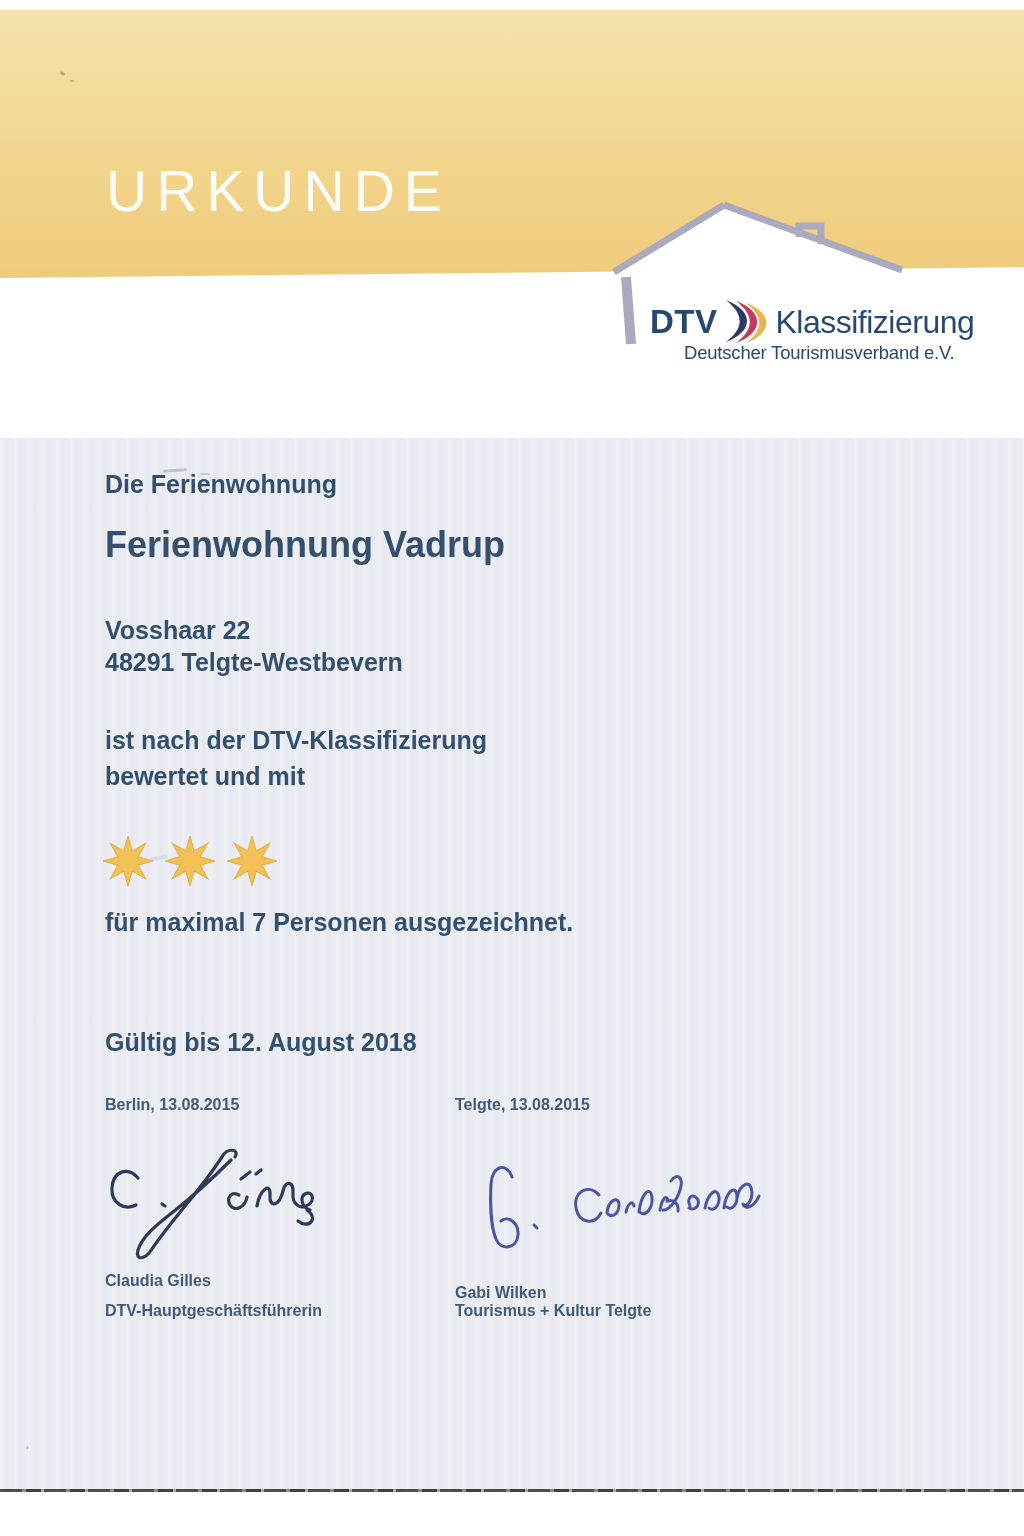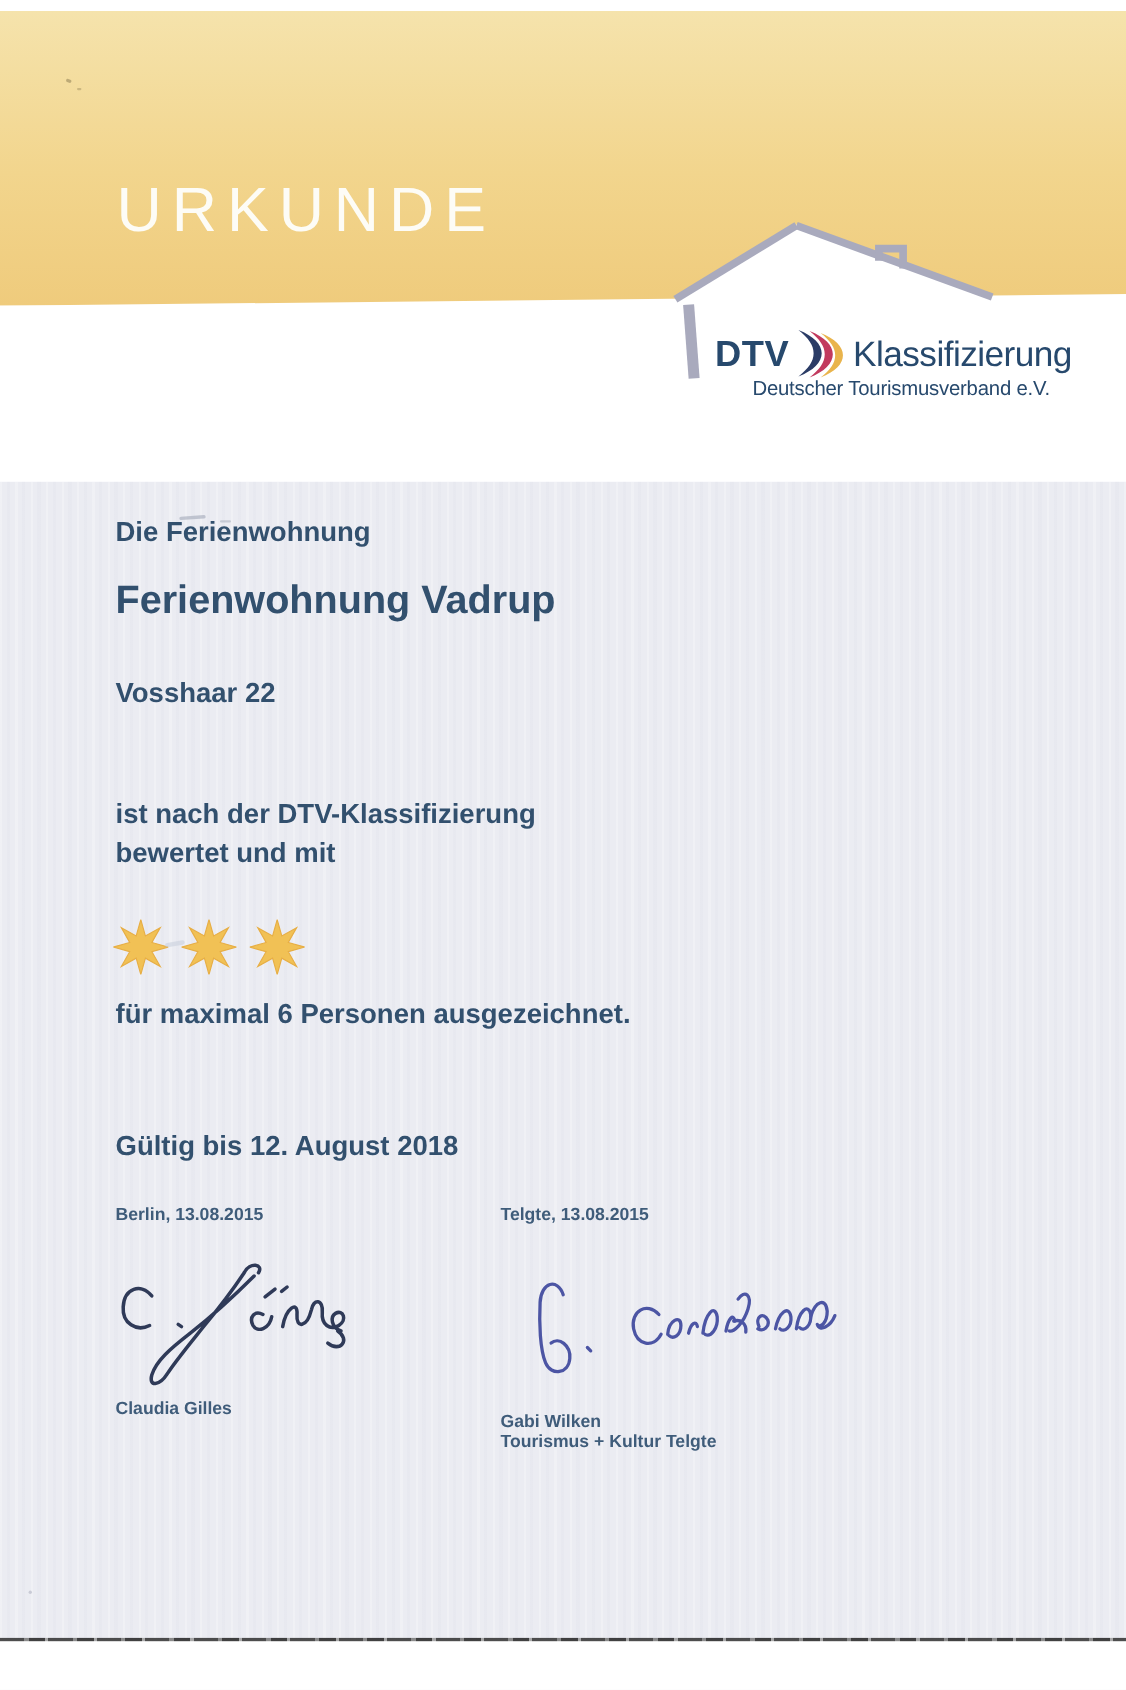--- a/index.html
+++ b/index.html
@@ -89,36 +89,37 @@
       <path transform="translate(11,1)" d="M2,1 C12,9 17,16 17,24 C17,32 12,39 2,47 C17,41 25,33 25,24 C25,15 17,7 2,1 Z" fill="var(--chevron-red)"></path>
       <path transform="translate(22,3) scale(0.96)" d="M2,1 C12,9 17,16 17,24 C17,32 12,39 2,47 C17,41 25,33 25,24 C25,15 17,7 2,1 Z" fill="var(--chevron-gold)"></path>
     </svg>
     <span class="logo-klass">Klassifizierung</span>
   </div>
   <div class="logo-org">Deutscher Tourismusverband e.V.</div>
 
   <div class="txt b25" style="top:470px">Die Ferienwohnung</div>
   <div class="txt b36" style="top:524px">Ferienwohnung Vadrup</div>
   <div class="txt b25" style="top:616px">Vosshaar 22</div>
+  <div class="txt b25" style="top:648px">48291 Telgte-Westbevern</div>
   <div class="txt b25" style="top:726px">ist nach der DTV-Klassifizierung</div>
   <div class="txt b25" style="top:762px">bewertet und mit</div>
 
   <div class="stars">
       <svg width="50" height="50" viewBox="0 0 48 48">
         <polygon points="24,0 28,14.3 40.97,7.03 33.7,19.98 48,24 33.7,28.02 40.97,40.97 28.02,33.7 24,48 19.98,33.7 7.03,40.97 14.3,28.02 0,24 14.3,19.98 7.03,7.03 19.98,14.3" fill="var(--star-gold)" stroke="#e7ae45" stroke-width="1"></polygon>
       </svg>
       <svg width="50" height="50" viewBox="0 0 48 48">
         <polygon points="24,0 28,14.3 40.97,7.03 33.7,19.98 48,24 33.7,28.02 40.97,40.97 28.02,33.7 24,48 19.98,33.7 7.03,40.97 14.3,28.02 0,24 14.3,19.98 7.03,7.03 19.98,14.3" fill="var(--star-gold)" stroke="#e7ae45" stroke-width="1"></polygon>
       </svg>
       <svg width="50" height="50" viewBox="0 0 48 48">
         <polygon points="24,0 28,14.3 40.97,7.03 33.7,19.98 48,24 33.7,28.02 40.97,40.97 28.02,33.7 24,48 19.98,33.7 7.03,40.97 14.3,28.02 0,24 14.3,19.98 7.03,7.03 19.98,14.3" fill="var(--star-gold)" stroke="#e7ae45" stroke-width="1"></polygon>
       </svg>
     </div>
 
-  <div class="txt b25" style="top:908px">für maximal 6 Personen ausgezeichnet.</div>
+  <div class="txt b25" style="top:908px">für maximal 7 Personen ausgezeichnet.</div>
   <div class="txt b25" style="top:1028px">Gültig bis 12. August 2018</div>
 
   <div class="txt r24" style="top:1096px">Berlin, 13.08.2015</div>
   <div class="txt r24 col-right" style="top:1096px">Telgte, 13.08.2015</div>
 
   <svg class="sig" style="left:88px; top:1148px" width="280" height="135" viewBox="0 0 280 135" fill="none" stroke="var(--ink-left)" stroke-width="3.2" stroke-linecap="round" stroke-linejoin="round">
     <path d="M50,30 C40,18 25,23 24,40 C23,55 36,63 48,57"></path>
     <path d="M74,56 l3,2"></path>
     <path d="M147,9 C152,1 139,-1 134,9 C126,21 112,40 97,58 C85,73 71,90 64,101 C57,112 47,113 50,102 C54,89 67,78 85,64 C104,49 127,28 143,12"></path>
     <path d="M151,47 C144,43 138,49 142,57 C146,64 157,60 159,49"></path>
@@ -138,20 +139,21 @@
     <path d="M202,62 C204,50 209,46 210,53"></path>
     <path d="M213,33 C219,24 226,29 222,42 C218,55 209,63 205,62"></path>
     <path d="M209,53 C215,51 221,55 220,63"></path>
     <path d="M232,58 C228,49 236,44 240,52 C242,58 236,63 231,60"></path>
     <path d="M247,60 C250,45 259,38 261,49 C262,58 255,64 251,60"></path>
     <path d="M266,60 C268,44 277,36 279,47 C280,57 273,63 269,59"></path>
     <path d="M279,49 C283,35 293,31 294,44 C294,54 288,60 285,56 C287,63 297,58 301,48"></path>
   </svg>
 
   <div class="txt r24" style="top:1272px">Claudia Gilles</div>
+  <div class="txt r24" style="top:1302px">DTV-Hauptgeschäftsführerin</div>
   <div class="txt r24 col-right" style="top:1284px">Gabi Wilken</div>
   <div class="txt r24 col-right" style="top:1302px">Tourismus + Kultur Telgte</div>
 
   <div class="artifact" style="left:60px; top:72px; width:5px; height:3px; background:#8f7f55; opacity:.55; border-radius:2px; transform:rotate(20deg)"></div>
   <div class="artifact" style="left:70px; top:80px; width:4px; height:2px; background:#8f7f55; opacity:.4; border-radius:2px"></div>
   <div class="artifact" style="left:163px; top:469px; width:24px; height:3px; background:#9aa2b2; opacity:.55; transform:rotate(-4deg); border-radius:2px"></div>
   <div class="artifact" style="left:200px; top:473px; width:10px; height:2px; background:#9aa2b2; opacity:.45; border-radius:2px"></div>
   <div class="artifact" style="left:150px; top:856px; width:18px; height:4px; background:#c7cdda; opacity:.55; transform:rotate(-10deg); border-radius:3px"></div>
   <div class="artifact" style="left:26px; top:1446px; width:3px; height:3px; background:#c9cbd6; border-radius:2px"></div>
   <div class="edge-line"></div>

